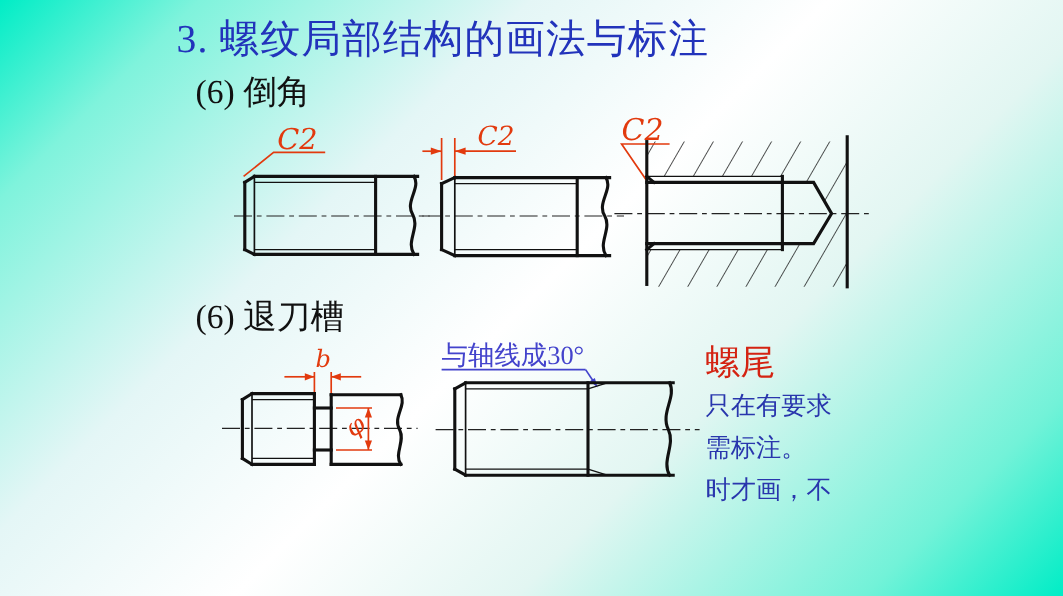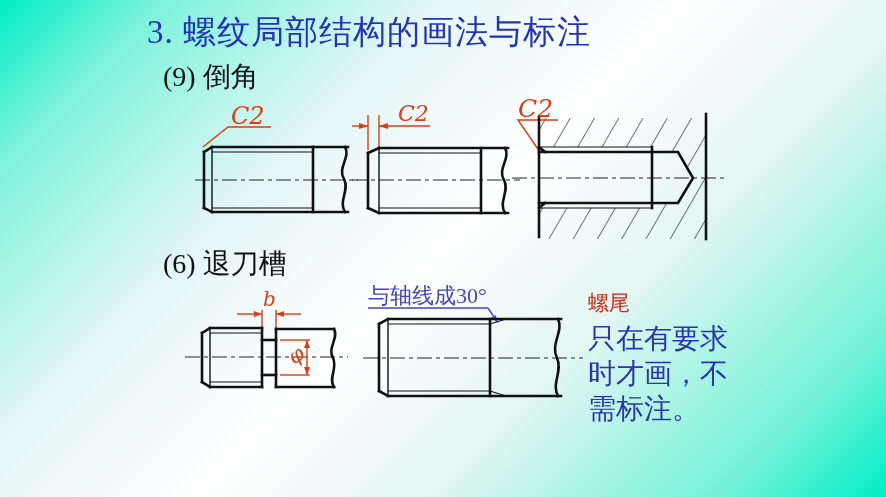--- a/index.html
+++ b/index.html
@@ -13,42 +13,42 @@
   .abs{position:absolute;}
   .title{
     left:147px;top:10px;
     font-size:33px;color:#2233bb;
     white-space:nowrap;letter-spacing:1px;
   }
   .sec-label{
     font-size:28px;color:#111;white-space:nowrap;
   }
   .note{left:588px;top:286px;width:190px;line-height:35px;}
-  .note-heading{font-size:21px;color:#d42312;}
-  .note-line{font-size:28px;color:#2936ad;white-space:nowrap;}
+  .note-heading{font-size:29px;color:#d42312;}
+  .note-line{font-size:21px;color:#2936ad;white-space:nowrap;}
   svg{position:absolute;overflow:visible;}
   .thick{stroke:#111;stroke-width:2.6;fill:none;stroke-linecap:square;}
   .med{stroke:#111;stroke-width:1.4;fill:none;}
   .thin{stroke:#111;stroke-width:1.1;fill:none;}
   .center{stroke:#222;stroke-width:1;fill:none;stroke-dasharray:15 4 4 4;}
   .red{stroke:#e23a0e;stroke-width:1.4;fill:none;}
   .redfill{fill:#e23a0e;stroke:none;}
   .blue{stroke:#4343cc;stroke-width:1.4;fill:none;}
   .bluefill{fill:#4343cc;stroke:none;}
   .dimtext{fill:#e23a0e;font-style:italic;font-family:"DejaVu Serif","Liberation Serif",serif;}
   .notetext{fill:#4343cc;font-family:"Liberation Serif","DejaVu Serif",serif;}
 </style>
 </head>
 <body>
 
 <div class="slide">
 
   <div class="abs title">3. 螺纹局部结构的画法与标注</div>
 
-  <div class="abs sec-label" style="left:163px;top:58px;">(9) 倒角</div>
+  <div class="abs sec-label" style="left:163px;top:58px;">(6) 倒角</div>
   <div class="abs sec-label" style="left:163px;top:245px;">(6) 退刀槽</div>
 
   <svg style="left:193px;top:98px;" width="170" height="130" viewBox="0 0 170 130">
     <line class="center" x1="2" y1="82" x2="165" y2="82"></line>
     <text class="dimtext" x="38" y="26" font-size="24">C2</text>
     <polyline class="red" points="78,29 35,29 10,49"></polyline>
     <g>
       <line class="thick" x1="11" y1="54" x2="11" y2="110"></line>
       <line class="thick" x1="11" y1="54" x2="19" y2="49"></line>
       <line class="thick" x1="11" y1="110" x2="19" y2="114"></line>
@@ -169,17 +169,17 @@
       <line class="thin" x1="25" y1="110" x2="127" y2="110"></line>
       <line class="thin" x1="127" y1="43" x2="143" y2="38"></line>
       <line class="thin" x1="127" y1="110" x2="143" y2="115"></line>
       <path class="thick" d="M195,38 c6,12 -8,25 -1,39 c6,13 -6,26 1,38"></path>
     </g>
   </svg>
 
   <div class="abs note">
     <div class="note-heading">螺尾</div>
     <div class="note-line">只在有要求</div>
+    <div class="note-line">需标注。</div>
     <div class="note-line">时才画，不</div>
-    <div class="note-line">需标注。</div>
   </div>
 
 </div>
 
 </body></html>

